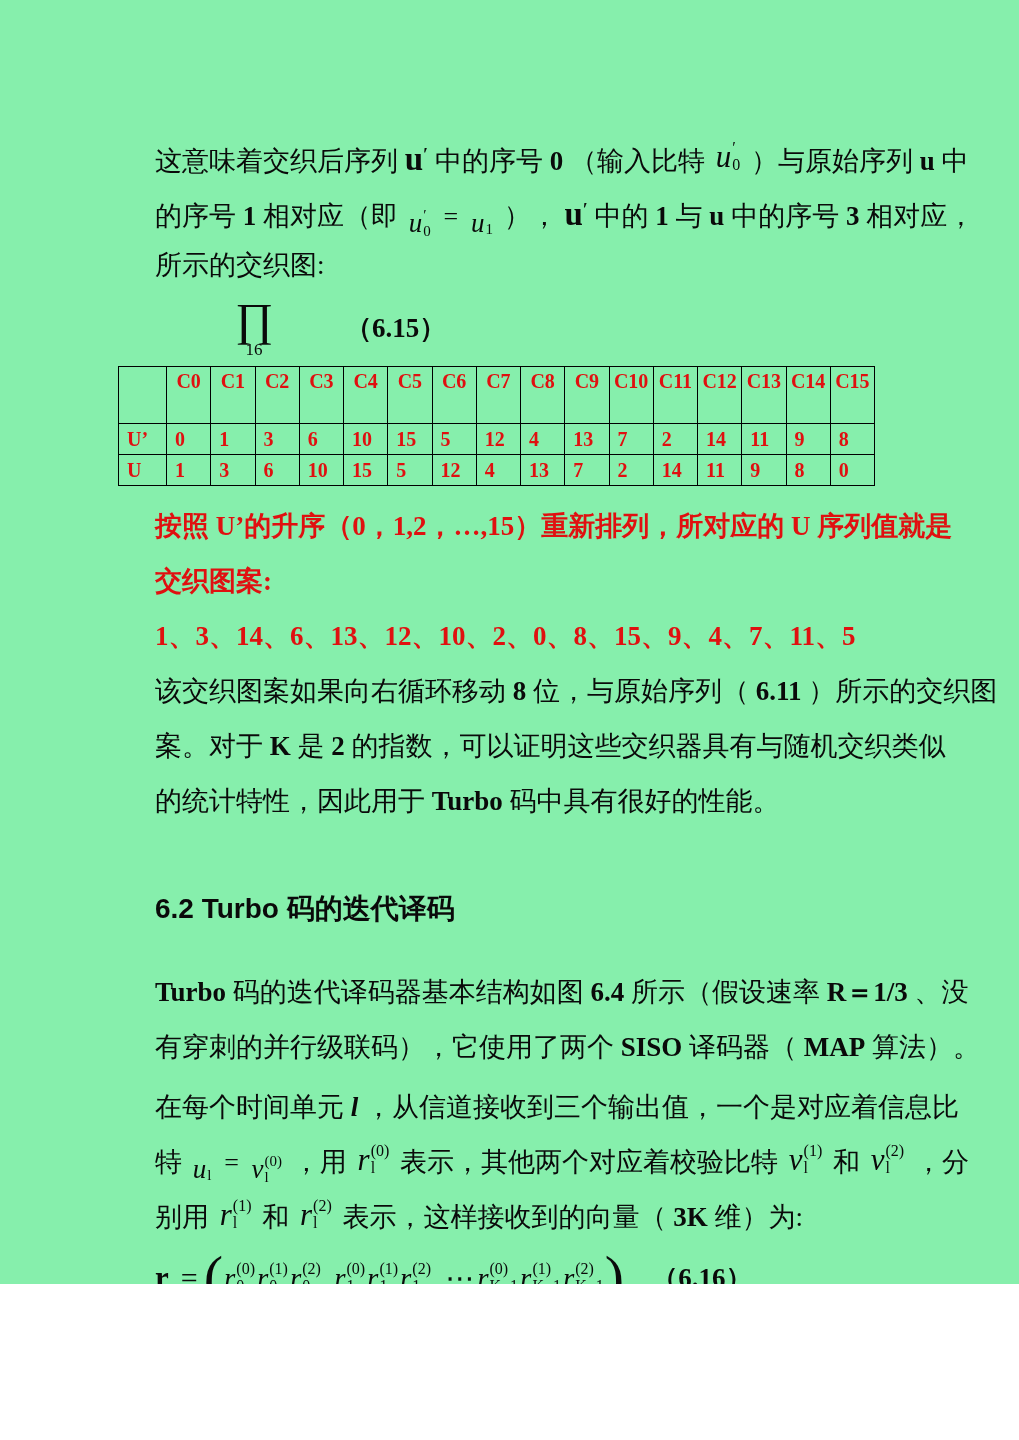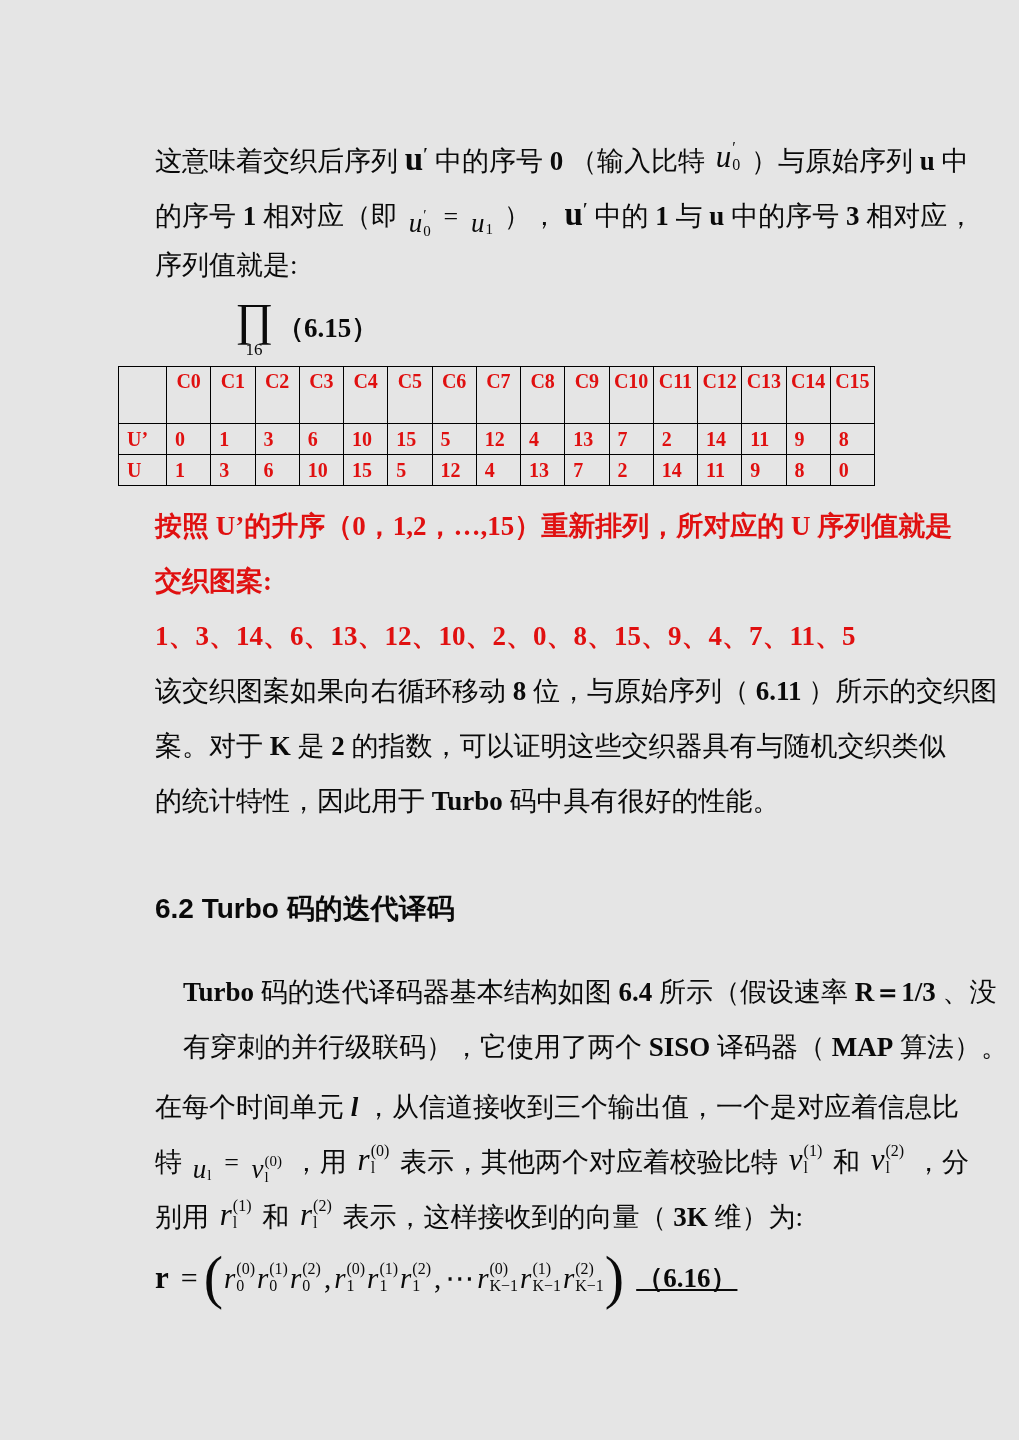--- a/index.html
+++ b/index.html
@@ -2,22 +2,22 @@
 <html><head>
 <meta charset="utf-8">
 <style>
   :root{
     --ink:#0a0a0a;
     --red:#e01010;
   }
   html,body{margin:0;padding:0;background:#ffffff;}
   .page{
     position:relative;
-    width:1019px;height:1440px;
-    background:#e5e5e5;
+    width:1019px;height:1284px;
+    background:#86efac;
     overflow:hidden;
     font-family:"Liberation Serif", serif;
     color:var(--ink);
   }
   .content{padding:128px 144px 0 155px;}
   .ln{height:55px;line-height:55px;white-space:nowrap;font-size:27px;}
   .cn{font-weight:400;}
   .lt{font-weight:700;}
   .lti{font-weight:700;font-style:italic;}
   
@@ -31,43 +31,43 @@
   .mv-lg{vertical-align:-4px;}
   .mv-lg .mb{font-size:31px;}
   .mv-lg .scr{font-size:16px;}
   .meq{font-size:26px;margin:0 2px;}
   
   .eq615{display:flex;align-items:center;height:70px;margin-left:80px;font-size:29px;}
   .prod{display:inline-flex;flex-direction:column;align-items:center;margin-right:4px;}
   .prod-sym{font-size:46px;line-height:0.95;}
   .prod-sub{font-size:17px;line-height:1;text-align:center;}
   .eq-body{letter-spacing:0.5px;}
-  .eq-num{font-weight:700;font-size:27px;}
+  .eq-num{font-weight:700;margin-left:68px;font-size:27px;}
   
   table.itl{border-collapse:collapse;table-layout:fixed;width:757px;margin-left:-37px;margin-top:3px;}
   table.itl td{border:1px solid #000;color:var(--red);font-weight:700;font-family:"Liberation Serif", serif;overflow:hidden;}
   td.hc{height:52px;vertical-align:top;text-align:center;font-size:20px;padding-top:3px;}
   td.dc{height:28px;vertical-align:middle;text-align:left;font-size:20px;padding-left:8px;}
   col.c0{width:48px;}
   
   .red-block{margin-top:13px;}
   .red-ln{color:var(--red);font-weight:700;}
   
   .heading{margin-top:60px;height:40px;line-height:40px;font-family:"Liberation Sans", sans-serif;font-weight:700;font-size:28px;color:var(--ink);white-space:nowrap;}
-  .after-heading{margin-top:36px;margin-left:28px;}
+  .after-heading{margin-top:36px;}
   
   .eq616{display:flex;align-items:center;height:62px;margin-top:2px;font-size:30px;white-space:nowrap;}
   .eq616 .lhs{font-weight:700;font-size:31px;margin-right:6px;}
   .eq616 .mveq{font-size:30px;margin:0 6px;}
   .bigp{font-size:58px;font-weight:300;line-height:0.8;transform:scaleY(1.02);}
   .eq616 .mv{margin:0 1px;vertical-align:0;}
   .eq616 .mb{font-size:29px;}
   .eq616 .scr{font-size:16px;}
   .eq616 .sep{font-size:29px;margin:0 2px;}
-  .eq616 .eq-num{margin-left:12px;text-decoration:underline;}
+  .eq616 .eq-num{margin-left:27px;text-decoration:underline;}
 </style>
 </head>
 <body>
 
 <div class="page">
   <div class="content">
 
     <div>
       <div class="ln">
         <span class="cn">这意味着交织后序列</span>
@@ -109,21 +109,21 @@
         <span class="bu"><span>u</span><span class="bsup">′</span></span>
         <span class="cn"> 中的 </span>
         <span class="lt">1</span>
         <span class="cn"> 与 </span>
         <span class="lt">u</span>
         <span class="cn"> 中的序号 </span>
         <span class="lt">3</span>
         <span class="cn"> 相对应，</span>
       </div>
       <div class="ln">
-        <span class="cn">序列值就是:</span>
+        <span class="cn">所示的交织图:</span>
       </div>
     </div>
 
     <div class="eq615">
       <span class="prod">
         <span class="prod-sym">∏</span>
         <span class="prod-sub">16</span>
       </span>
       <span class="eq-num">（6.15）</span>
     </div>

